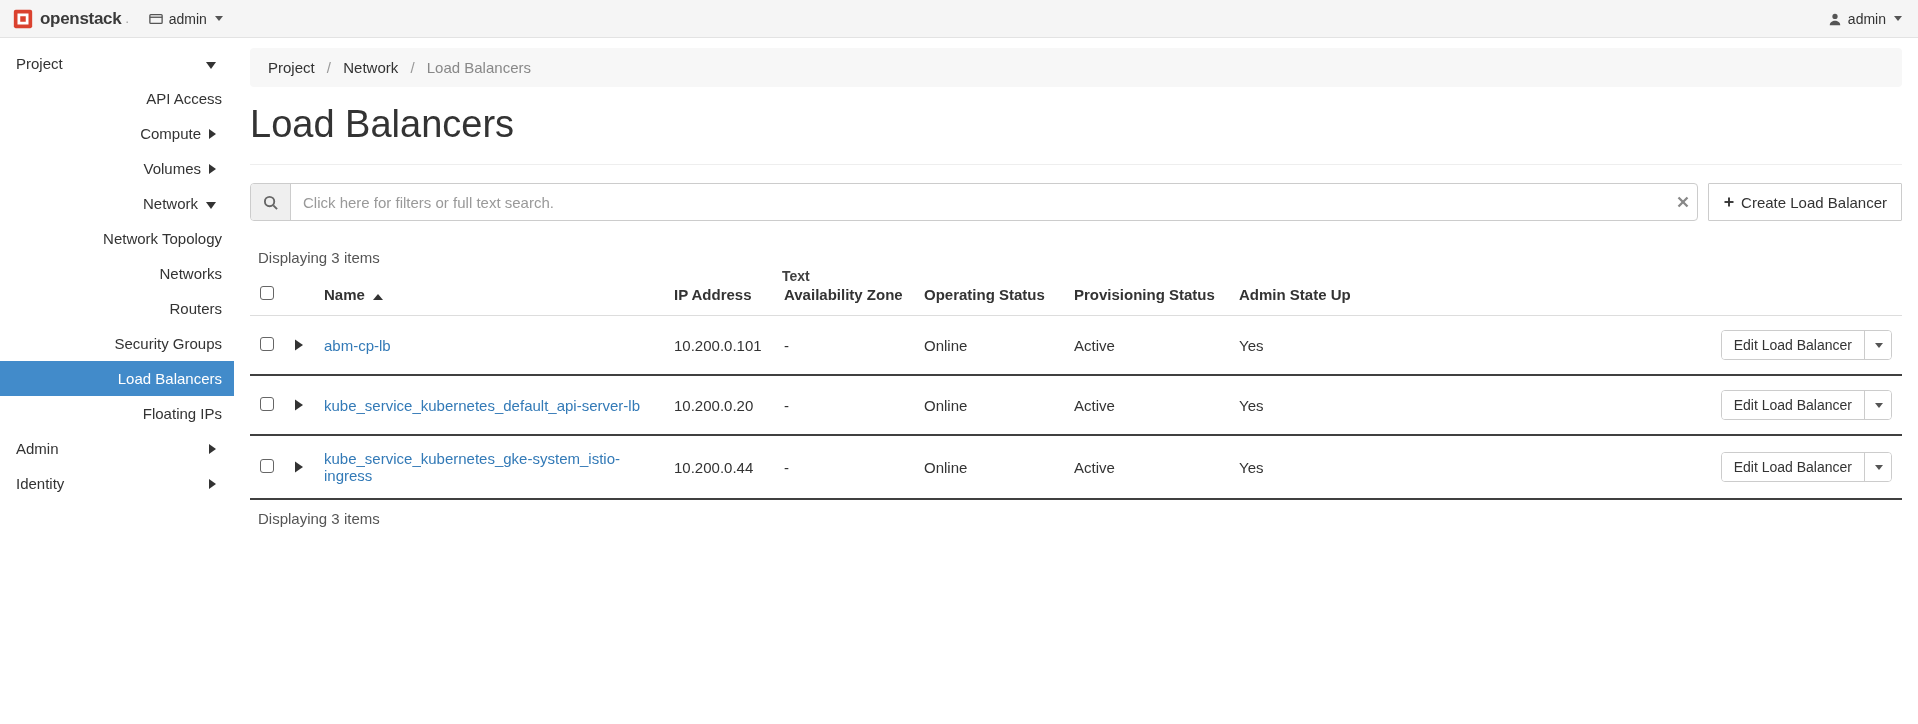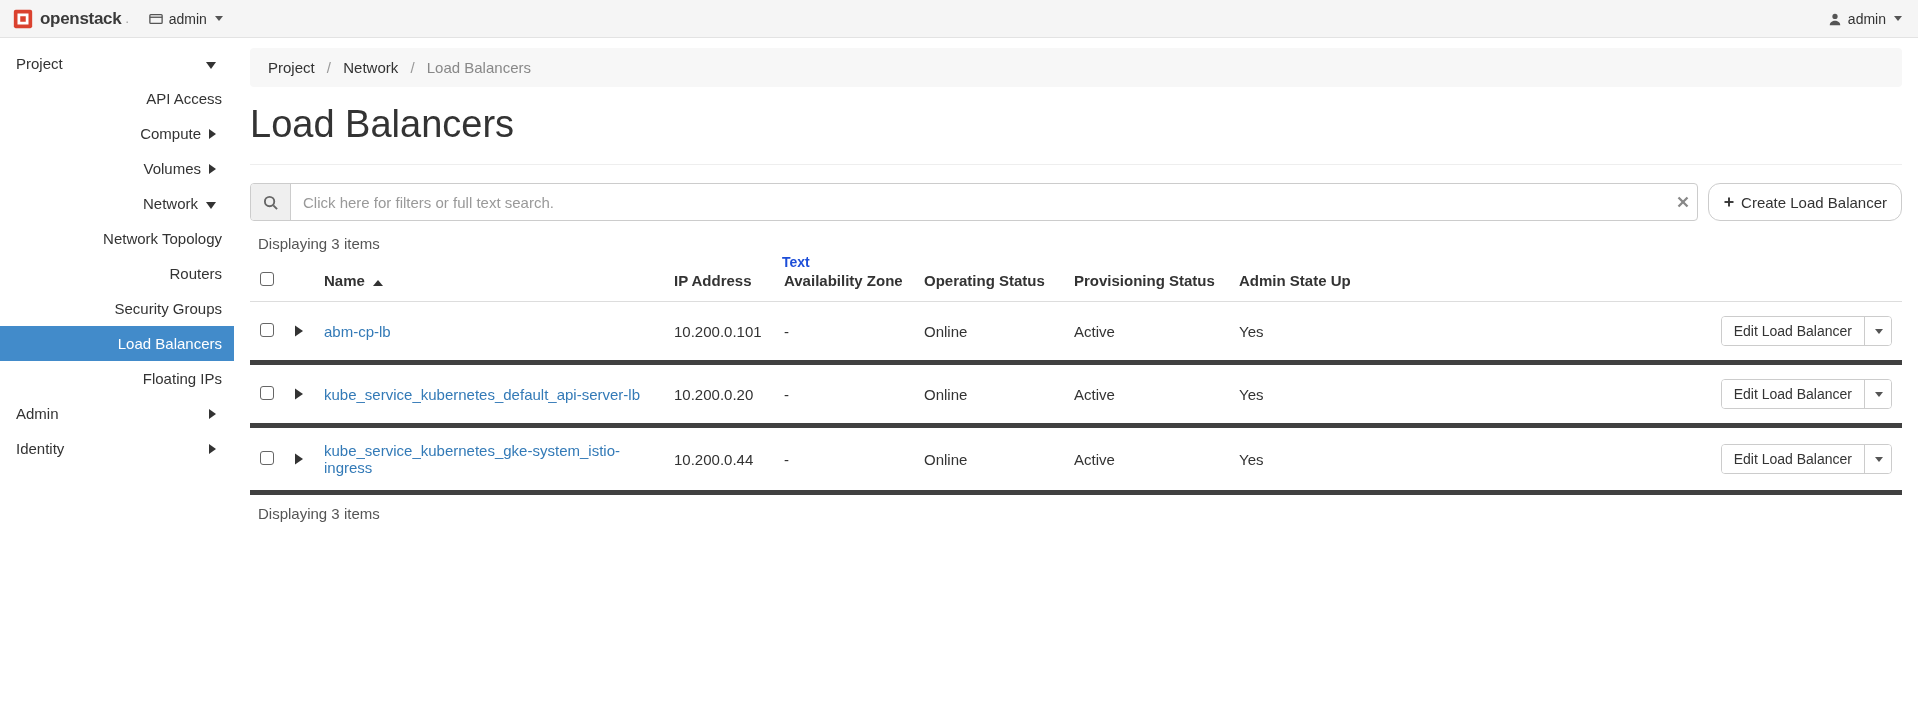--- a/index.html
+++ b/index.html
@@ -32,44 +32,44 @@
     
     .content { flex: 1; padding: 0 16px 16px 16px; }
     .breadcrumb { background: #f7f7f7; padding: 11px 18px; margin: 10px 0 16px 0; border-radius: 4px; color: #666; font-size: 15px; }
     .breadcrumb a { color: #333; text-decoration: none; }
     .breadcrumb .sep { margin: 0 8px; color: #999; }
     .breadcrumb .current { color: #888; }
     h1.page-title { font-size: 38px; font-weight: 500; color: #333; margin: 0 0 18px 0; }
     .divider { border-top: 1px solid #eee; margin: 0 0 18px 0; }
 
     
-    .toolbar { display: flex; gap: 10px; margin-bottom: 14px; align-items: stretch; }
+    .toolbar { display: flex; gap: 10px; margin-bottom: 28px; align-items: stretch; }
     .search-group { flex: 1; display: flex; border: 1px solid #ccc; border-radius: 4px; overflow: hidden; height: 38px; }
     .search-icon-box { width: 40px; background: #efefef; border-right: 1px solid #ccc; display: flex; align-items: center; justify-content: center; color: #666; }
     .search-input { flex: 1; border: none; padding: 0 12px; font-size: 15px; outline: none; color: #333; }
     .search-input::placeholder { color: #999; }
     .search-clear { width: 28px; display: flex; align-items: center; justify-content: center; color: #888; cursor: pointer; }
-    .btn { height: 38px; display: inline-flex; align-items: center; padding: 0 14px; border: 1px solid #ccc; background: #fff; border-radius: 12px; cursor: pointer; font-size: 15px; gap: 6px; color: #333; }
+    .btn { height: 38px; display: inline-flex; align-items: center; padding: 0 14px; border: 1px solid #ccc; background: #fff; border-radius: 1px; cursor: pointer; font-size: 15px; gap: 6px; color: #333; }
     .btn.danger { background: #d9534f; color: #fff; border-color: #d43f3a; }
     .btn.danger.softer { background: #e88e89; border-color: #e07e79; }
 
     
     .count-text { font-size: 15px; color: #555; margin: 4px 0 8px 8px; }
     table.data { width: 100%; border-collapse: collapse; }
     table.data th { text-align: left; font-weight: 700; padding: 12px 10px; border-bottom: 1px solid #ddd; font-size: 15px; color: #333; position: relative; }
-    table.data td { padding: 14px 10px; border-bottom: 5px solid #404040; font-size: 15px; vertical-align: middle; }
+    table.data td { padding: 14px 10px; border-bottom: 2px solid #404040; font-size: 15px; vertical-align: middle; }
     table.data th.check, table.data td.check { width: 34px; text-align: center; }
     table.data th.expand, table.data td.expand { width: 30px; text-align: center; }
     .sort-caret { display: inline-block; margin-left: 4px; }
     .link { color: #337ab7; text-decoration: none; cursor: pointer; }
     .row-action { display: inline-flex; border: 1px solid #ccc; border-radius: 4px; overflow: hidden; justify-content: flex-end; }
     .row-action .part { padding: 6px 12px; background: #fff; cursor: pointer; display: flex; align-items: center; font-size: 14px; }
     .row-action .split { border-left: 1px solid #ccc; padding: 6px 8px; }
     .actions-cell { text-align: right; }
-    .overlay-text { position: absolute; color: #1d4ed8; font-weight: 700; font-size: 14px; top: -6px; left: 8px; }
+    .overlay-text { position: absolute; color: #404040; font-weight: 700; font-size: 14px; top: -6px; left: 8px; }
 
     
     .chev-right::before { content: ''; display: inline-block; width: 0; height: 0; border-top: 5px solid transparent; border-bottom: 5px solid transparent; border-left: 7px solid #333; }
     .chev-down::before { content: ''; display: inline-block; width: 0; height: 0; border-left: 5px solid transparent; border-right: 5px solid transparent; border-top: 7px solid #333; }
 
     .checkbox { width: 14px; height: 14px; border: 1px solid #666; border-radius: 3px; display: inline-block; cursor: pointer; }
 
     .name-col { width: 350px; }
     .ip-col { width: 110px; }
     .az-col { width: 140px; }
@@ -133,20 +133,21 @@
     <div class="side-sub">
       <span class="sub-label">Volumes</span>
       <span class="chev chev-right"></span>
     </div>
     <div class="side-sub">
       <span class="sub-label">Network</span>
       <span class="chev chev-down"></span>
     </div>
 
     <div class="side-link">Network Topology</div>
+    <div class="side-link">Networks</div>
     <div class="side-link">Routers</div>
     <div class="side-link">Security Groups</div>
     <div class="side-link active">Load Balancers</div>
     <div class="side-link">Floating IPs</div>
 
     <div class="side-item top">
       <span class="label">Admin</span>
       <span class="chev chev-right"></span>
     </div>
     <div class="side-item top">

